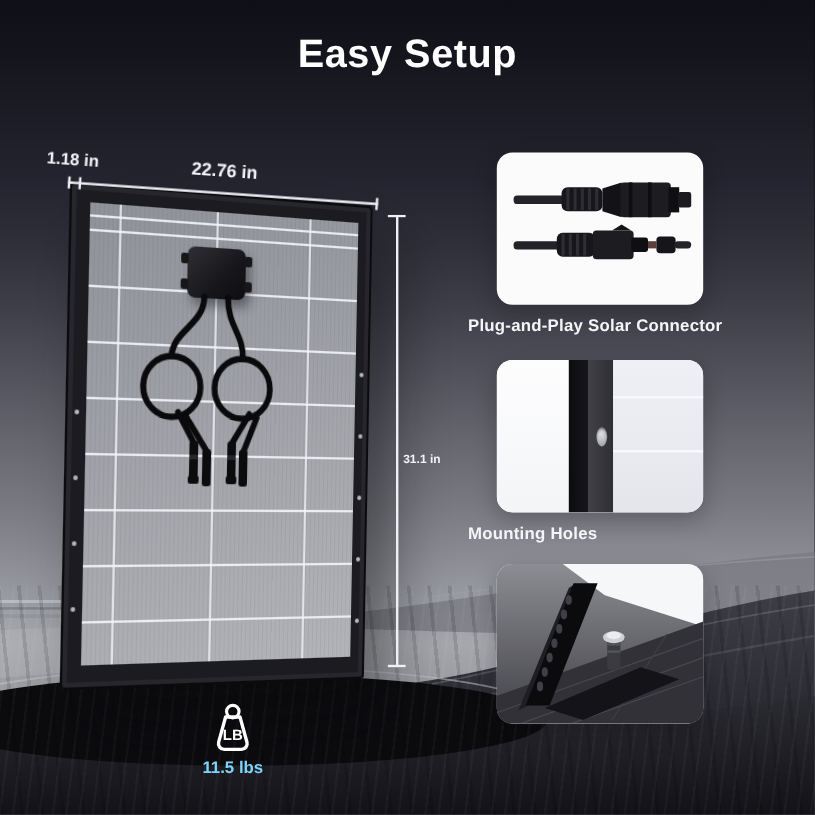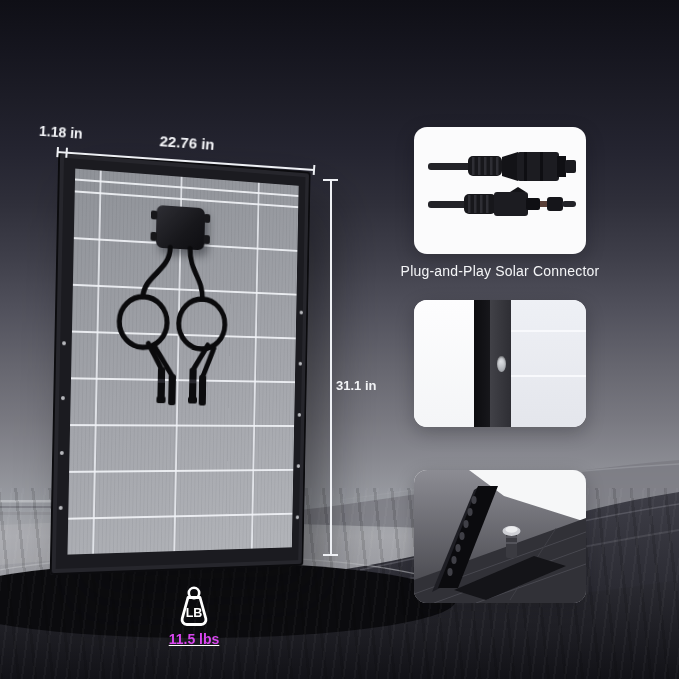--- a/index.html
+++ b/index.html
@@ -48,33 +48,33 @@
   .dim-w .ln{position:absolute;left:0;top:4px;width:100%;height:1.6px;background:#eef0f4;}
   .dim-w .tk{position:absolute;top:0;width:1.6px;height:10px;background:#eef0f4;}
   .tk.t0{left:0;} .tk.t1{left:9px;} .tk.t2{right:0;}
   .dim-w .lbl-width{position:absolute;left:0;top:-22px;width:100%;text-align:center;
     font-size:15px;font-weight:700;color:#f2f3f6;}
   .dim-w .lbl-thick{position:absolute;left:-19px;top:-23px;font-size:14px;font-weight:700;color:#f2f3f6;white-space:nowrap;}
   .dim-h{position:absolute;left:323px;top:179px;width:16px;height:377px;z-index:3;}
   .dim-h .vl{position:absolute;left:7px;top:0;bottom:0;width:1.6px;background:#eef0f4;}
   .dim-h .hb{position:absolute;left:0;width:15px;height:1.6px;background:#eef0f4;}
   .hb.top{top:0;} .hb.bot{bottom:0;}
-  .lbl-height{position:absolute;left:336px;top:378px;font-size:13px;font-weight:700;
+  .lbl-height{position:absolute;left:336px;top:378px;font-size:10px;font-weight:700;
     color:#f2f3f6;z-index:3;white-space:nowrap;}
   
-  .weight{position:absolute;left:156px;top:585px;width:76px;text-align:center;z-index:4;text-decoration:underline;}
+  .weight{position:absolute;left:156px;top:585px;width:76px;text-align:center;z-index:4;}
   .weight svg{display:block;margin:0 auto;}
-  .weight-value{margin-top:2px;font-size:14px;font-weight:700;color:#d946ef;}
+  .weight-value{margin-top:2px;font-size:14px;font-weight:700;color:#7dd3fc;}
   
   .feature{position:absolute;left:390px;width:220px;z-index:3;}
   .f1{top:127px;} .f2{top:300px;} .f3{top:470px;}
   .card{width:172px;margin:0 auto;border-radius:13px;overflow:hidden;background:#fbfbfc;
     box-shadow:0 6px 18px rgba(10,10,16,.25);}
   .card.c1{height:127px;} .card.c2{height:127px;display:flex;} .card.c3{height:133px;}
-  .caption{margin:8px auto 0;text-align:center;font-size:14px;font-weight:400;
+  .caption{margin:8px auto 0;font-size:14px;font-weight:700;
     line-height:18px;color:#f4f5f7;letter-spacing:.2px;}
   .f3 .caption{width:175px;}
   
   .m-left{width:60px;background:linear-gradient(180deg,#fdfdfe,#f4f5f7);}
   .m-bar{position:relative;width:37px;
     background:linear-gradient(90deg,#0c0c0f 0%,#17171b 44%,#414147 44%,#2e2e34 100%);}
   .m-hole{position:absolute;left:23px;top:56px;width:9px;height:16px;border-radius:50%;
     background:radial-gradient(circle at 40% 35%,#dddfe3,#9b9ea4);box-shadow:inset 0 1px 2px rgba(0,0,0,.5);}
   .m-right{position:relative;flex:1;background:linear-gradient(180deg,#eef0f5 0%,#e4e6ec 100%);}
   .m-line{position:absolute;left:0;right:0;height:2px;background:#f8f9fc;}
@@ -107,20 +107,21 @@
     <path d="M0,158 C140,154 240,150 320,142 C440,130 540,84 679,62 L679,249 L0,249 Z" fill="url(#gDark)"></path>
     <path d="M360,140 C470,118 560,92 679,74" stroke="#82828b" stroke-width="1.5" fill="none" opacity=".4"></path>
     <path d="M330,162 C460,142 580,116 679,100" stroke="#55555e" stroke-width="2" fill="none" opacity=".6"></path>
     <path d="M0,190 C180,176 360,198 679,150 L679,249 L0,249 Z" fill="url(#gDark2)"></path>
     <ellipse cx="198" cy="164" rx="256" ry="38" fill="none" stroke="#c3c4c9" stroke-width="1.4" opacity=".55"></ellipse>
     <ellipse cx="198" cy="170" rx="258" ry="38" fill="#0b0b0e"></ellipse>
   </svg>
 
   <div class="bg-streaks"></div>
 
+  <h1 class="title">Easy Setup</h1>
 
   <div class="panel-wrap">
     <div class="panel-frame">
       <div class="panel-back"></div>
       <span class="screw" style="left:8px;top:190px;"></span>
       <span class="screw" style="left:8px;top:245px;"></span>
       <span class="screw" style="left:8px;top:300px;"></span>
       <span class="screw" style="left:8px;top:355px;"></span>
       <span class="screw" style="left:272px;top:150px;"></span>
       <span class="screw" style="left:272px;top:205px;"></span>
@@ -227,20 +228,21 @@
     <div class="card c2">
       <div class="m-left"></div>
       <div class="m-bar">
         <span class="m-hole"></span>
       </div>
       <div class="m-right">
         <span class="m-line l1"></span>
         <span class="m-line l2"></span>
       </div>
     </div>
+    <div class="caption">Mounting Holes</div>
   </div>
 
   <div class="feature f3">
     <div class="card c3">
       <svg width="172" height="133" viewBox="0 0 172 133">
         <defs>
           <linearGradient id="gCard3" x1="0" y1="0" x2="0" y2="1">
             <stop offset="0" stop-color="#8c8c93"></stop>
               <stop offset="1" stop-color="#404046"></stop>
           </linearGradient>

